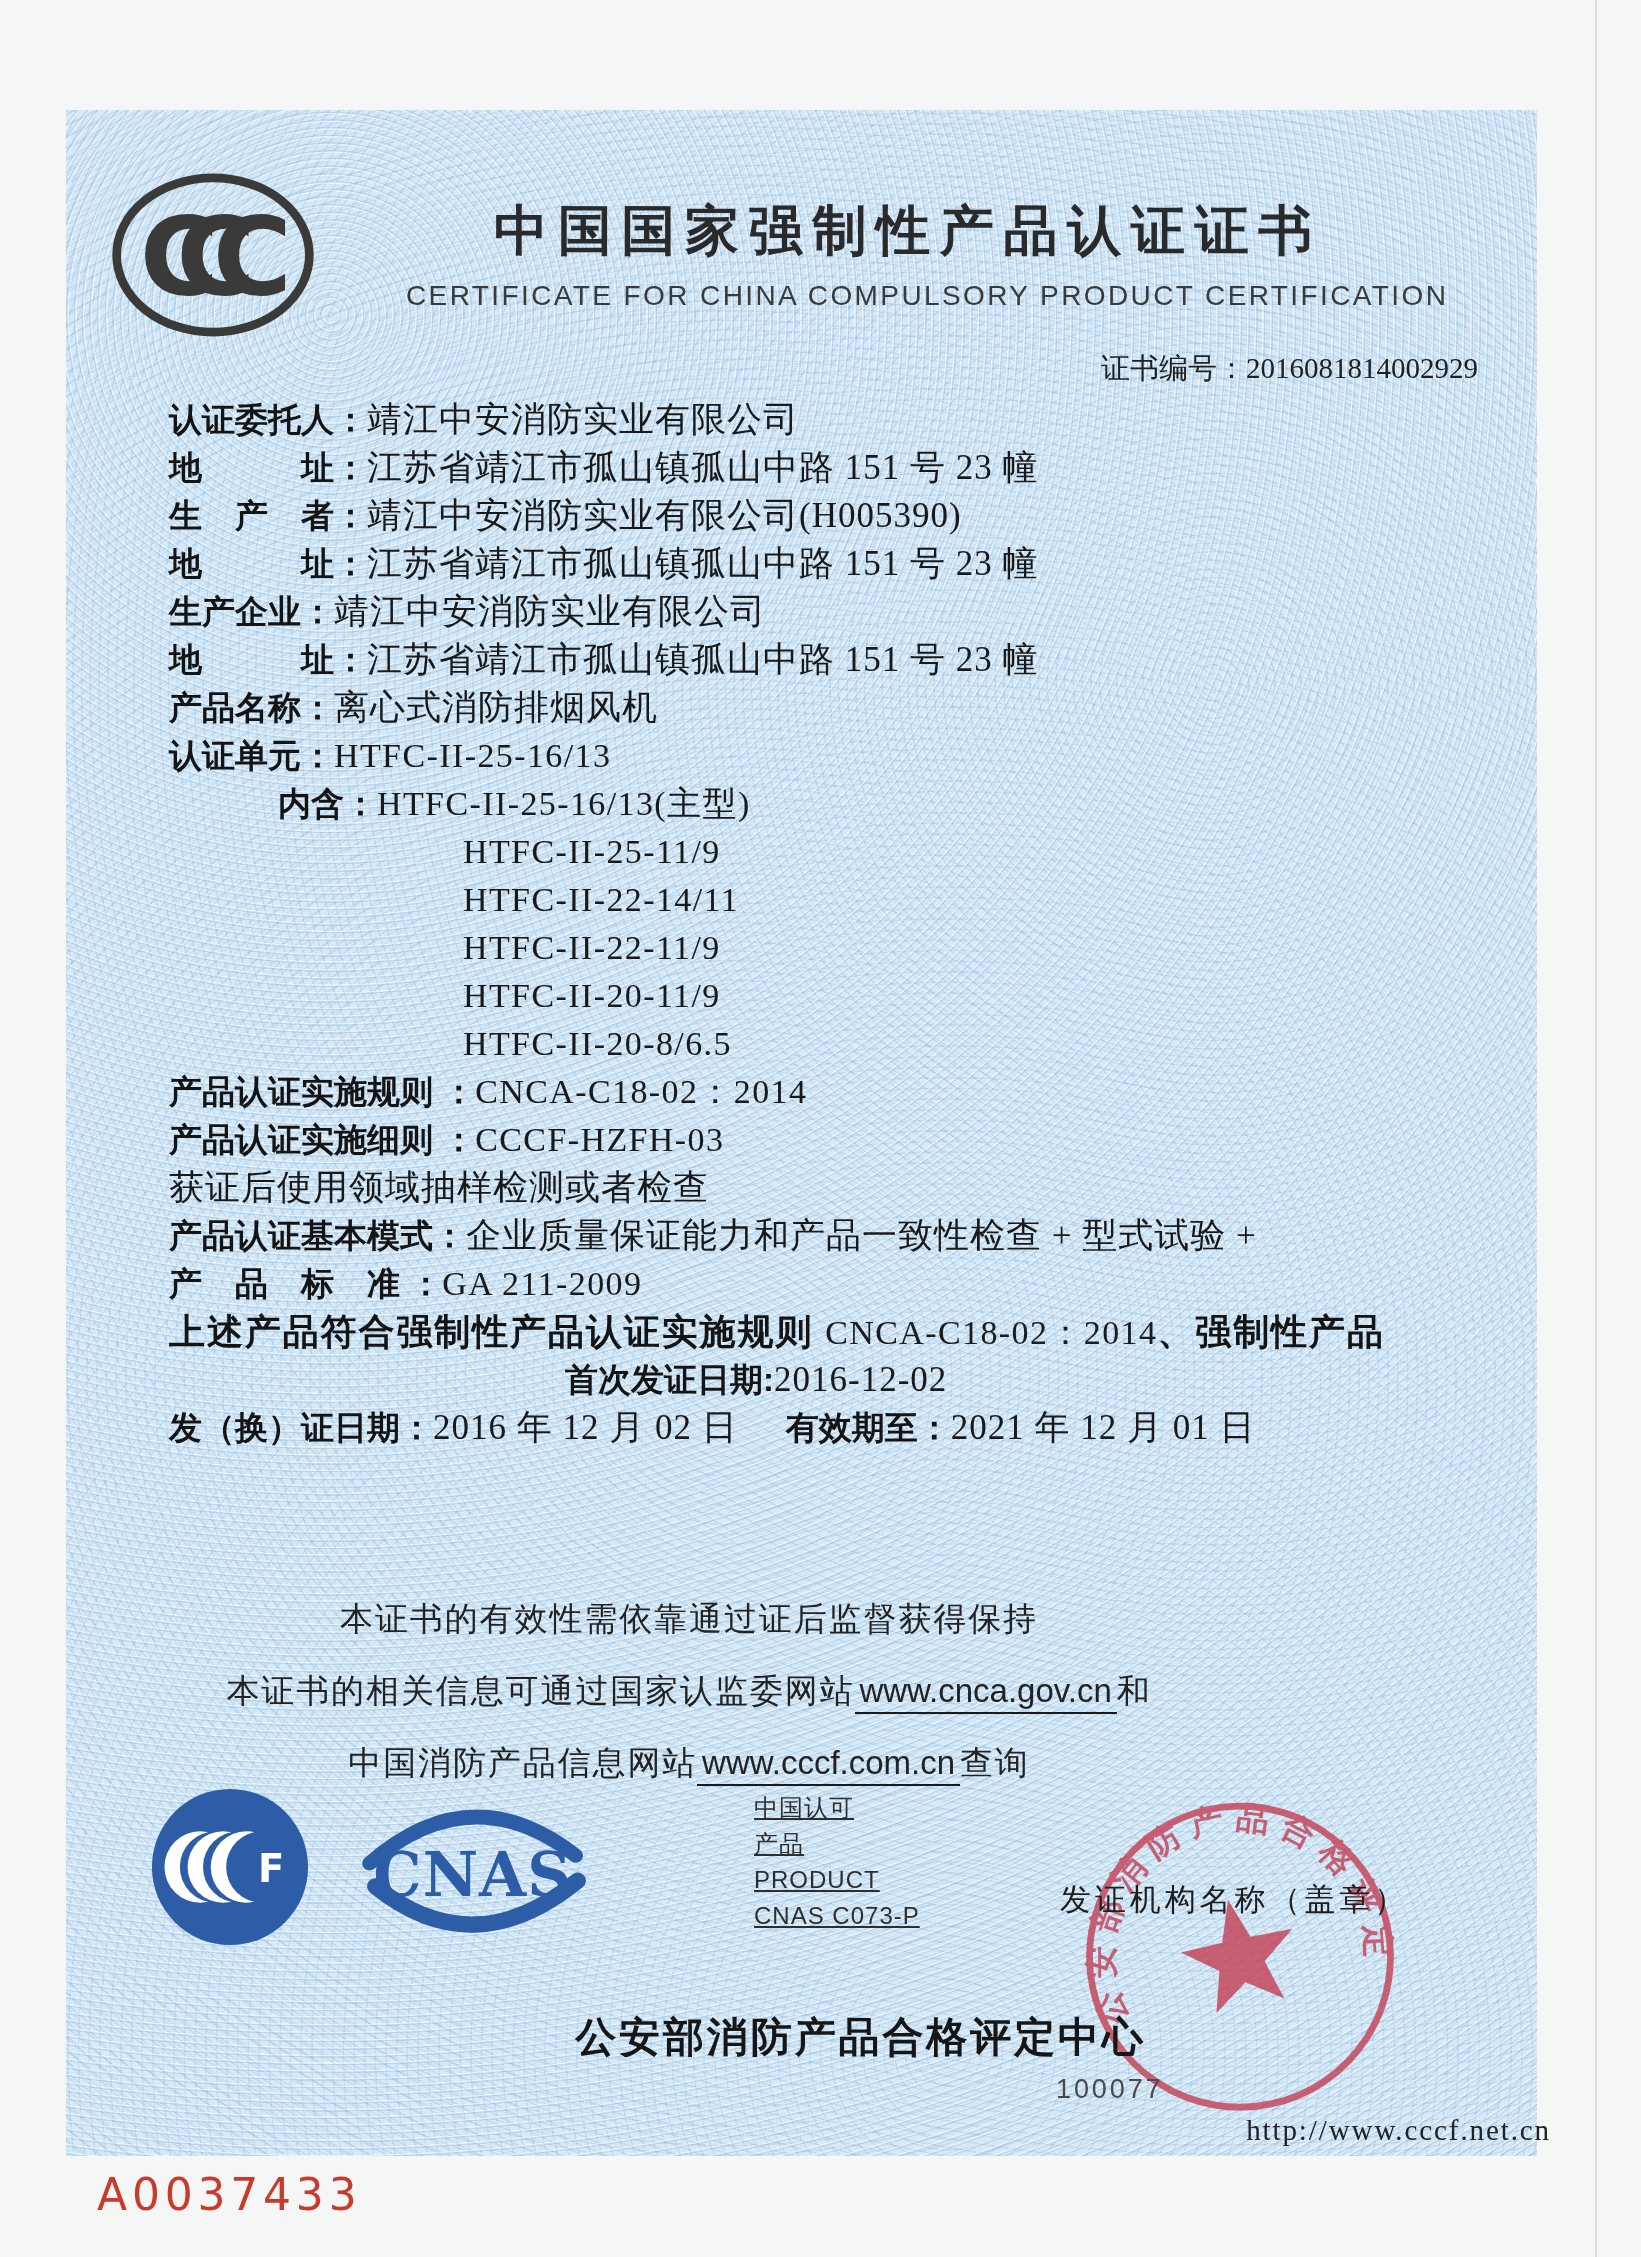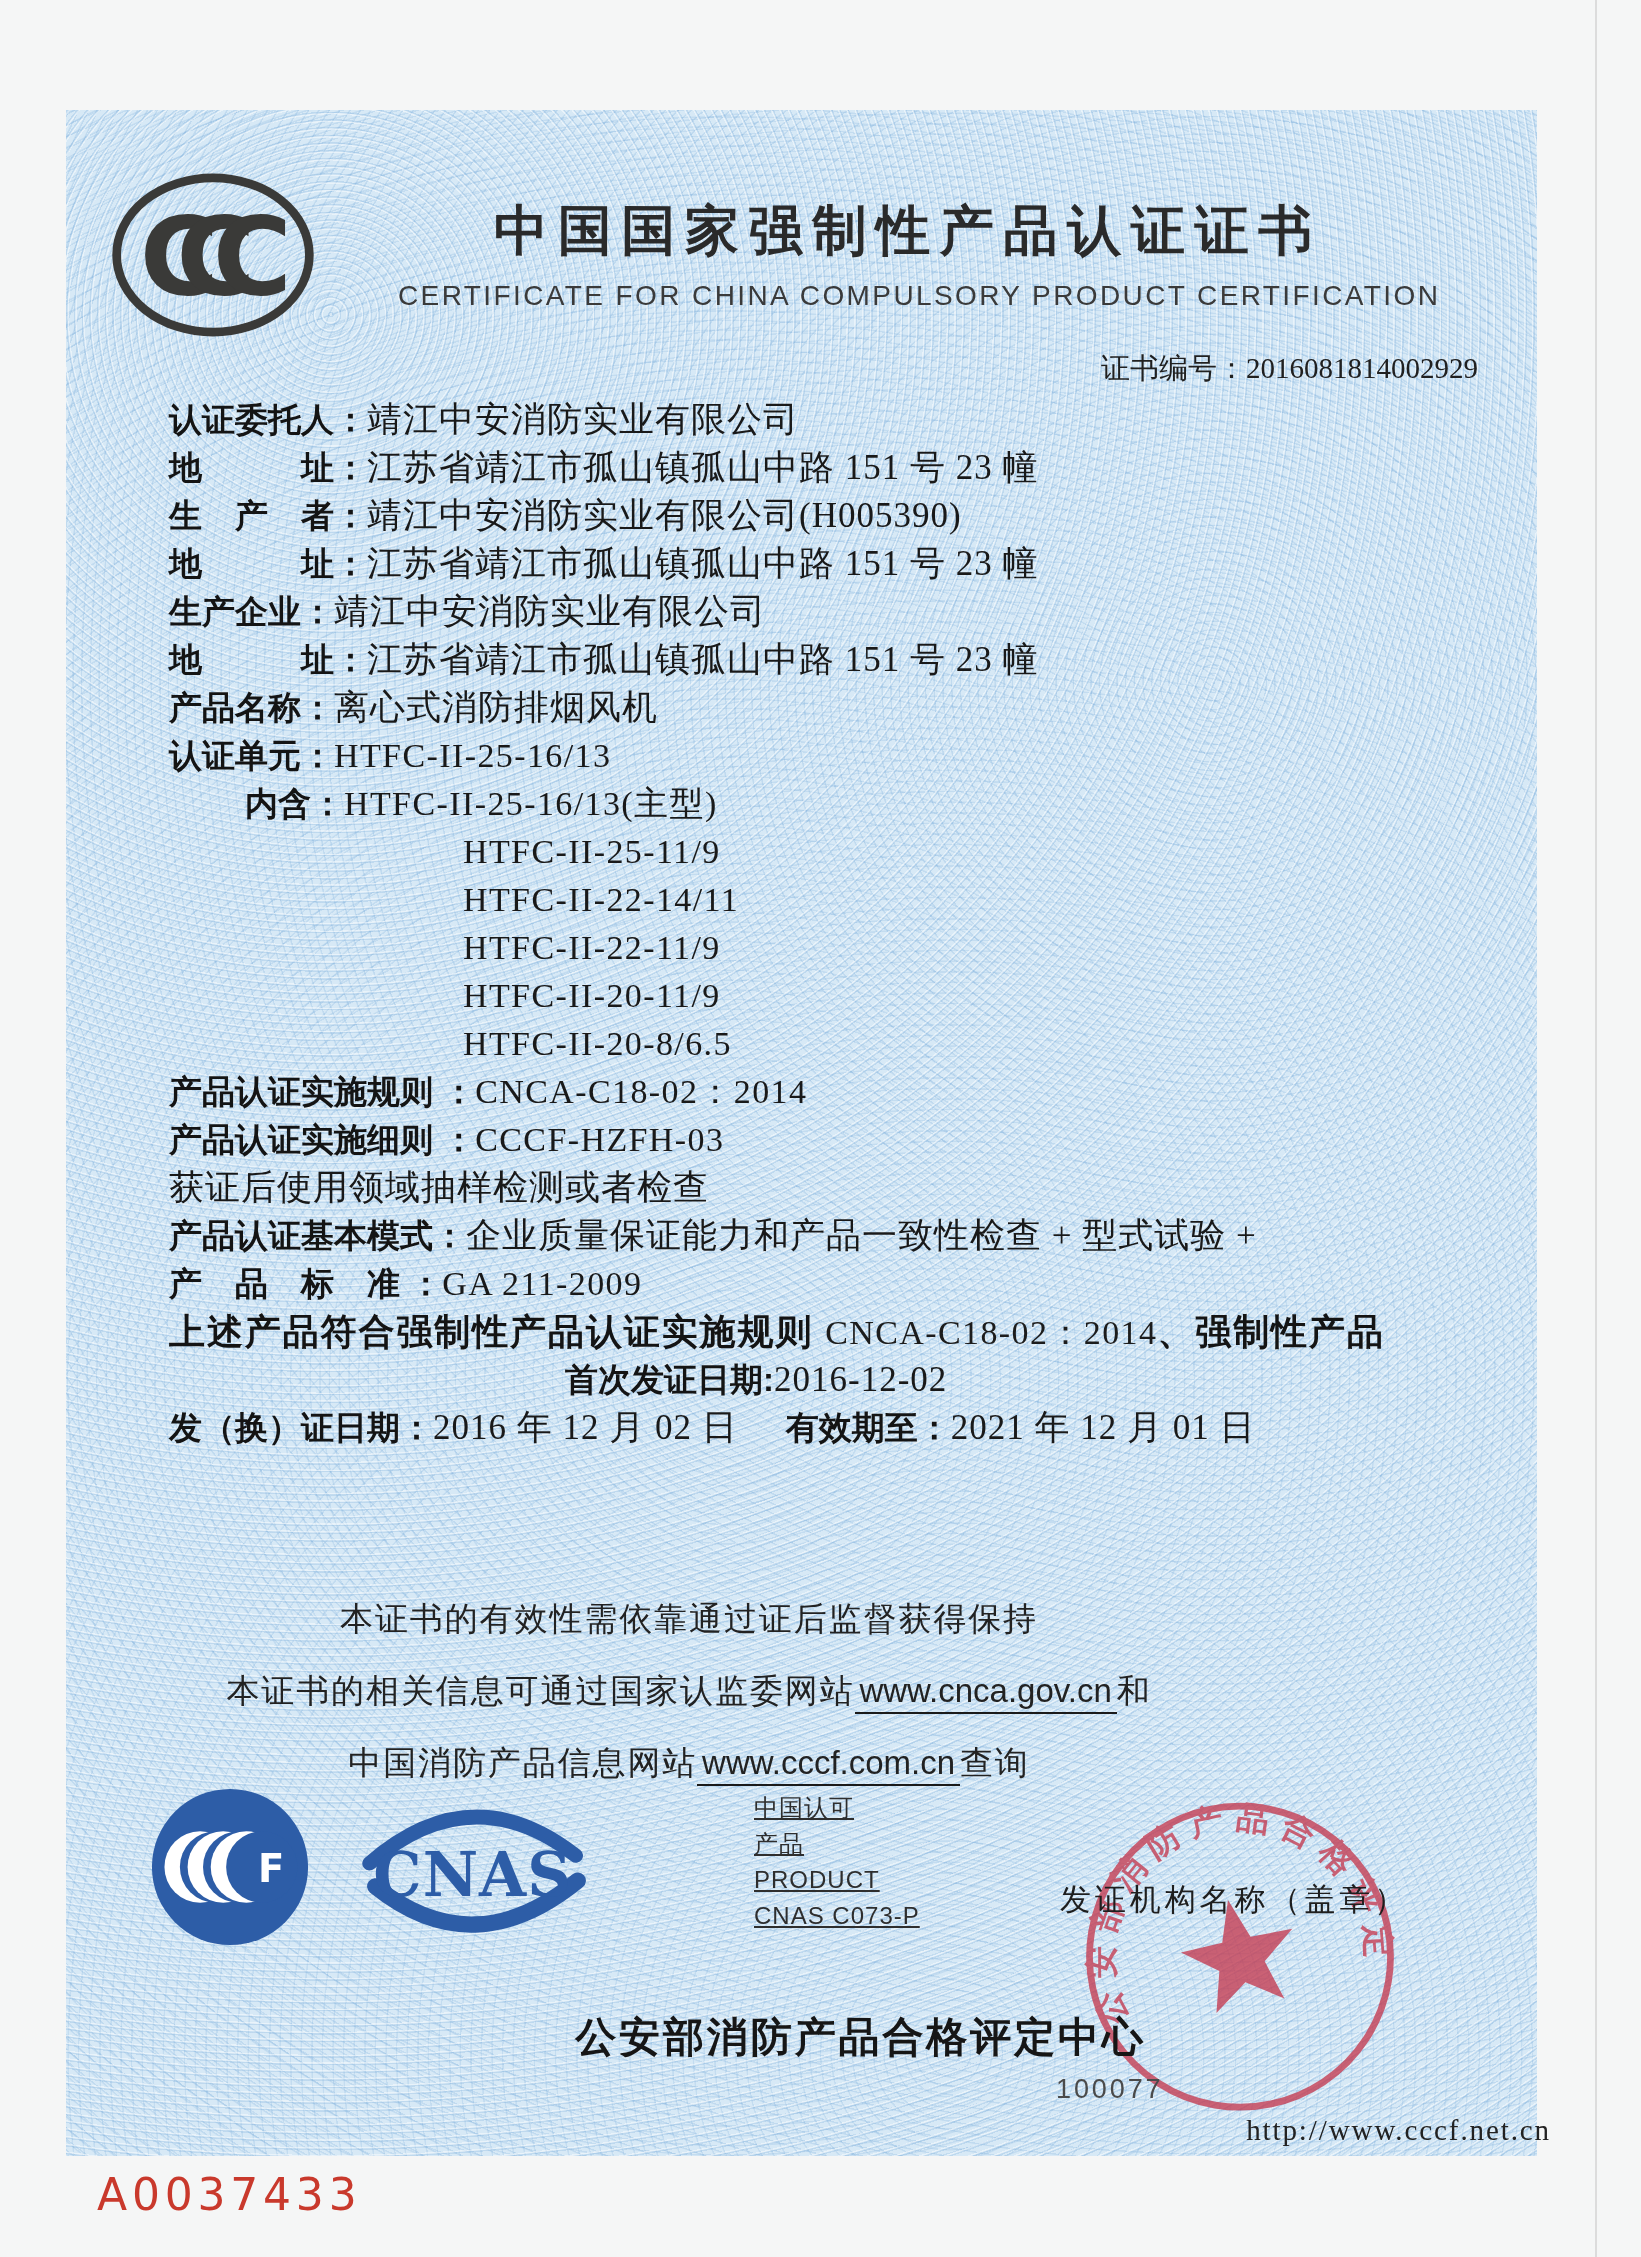--- a/index.html
+++ b/index.html
@@ -17,33 +17,33 @@
       repeating-radial-gradient(circle at 78% 28%, rgba(124,174,219,.25) 0 1px, rgba(255,255,255,0) 1.9px 8.7px),
       repeating-radial-gradient(circle at 45% 62%, rgba(124,174,219,.22) 0 1px, rgba(255,255,255,0) 1.9px 9.7px),
       repeating-radial-gradient(circle at 60% 95%, rgba(124,174,219,.22) 0 1px, rgba(255,255,255,0) 1.9px 10.6px);
   }
   .ccc-logo{position:absolute;left:41px;top:60px;}
   .title{
     position:absolute;left:340px;top:85px;width:1004px;text-align:center;
     font-size:54px;font-weight:bold;letter-spacing:9.7px;color:#2a2a2a;white-space:nowrap;
   }
   .subtitle{
-    position:absolute;left:332px;top:170px;width:1004px;text-align:center;
+    position:absolute;left:340px;top:170px;width:1004px;text-align:center;
     font-size:28px;letter-spacing:2.4px;color:#3a3a3a;white-space:nowrap;
   }
   .certno{
     position:absolute;left:676px;top:239px;width:736px;text-align:right;
     font-size:29px;font-family:"Liberation Serif",serif;color:#202020;white-space:nowrap;
   }
   .fields{position:absolute;left:103px;top:286px;width:1323px;}
   .row{height:48px;line-height:48px;white-space:nowrap;}
   .lab{font-weight:bold;font-size:33px;color:#141414;}
   .val{font-family:"Liberation Serif",serif;font-size:35px;color:#191919;letter-spacing:1px;}
   .code{font-family:Liberation Serif, serif;font-size:34px;letter-spacing:1.4px;}
-  .indent-contains{margin-left:76px;}
+  .indent-contains{margin-left:109px;}
   .indent-model{margin-left:294px;}
   .stmt{font-size:36px;letter-spacing:1.9px;}
   .stmt .lab{font-size:36px;letter-spacing:1.9px;}
   .first-issue{margin-left:396px;}
   .gap-left{margin-left:48px;}
   .notes{position:absolute;left:0px;top:1487px;width:1246px;text-align:center;}
   .note-line{margin-bottom:27px;font-size:33px;letter-spacing:1.9px;white-space:nowrap;color:#222;}
   .ulink{border-bottom:2.9px solid #1a1a1a;padding:0 4.8px 2.9px 4.8px;letter-spacing:0;}
   .cccf-logo{position:absolute;left:84px;top:1677px;}
   .cnas-logo{position:absolute;left:290px;top:1678px;}

